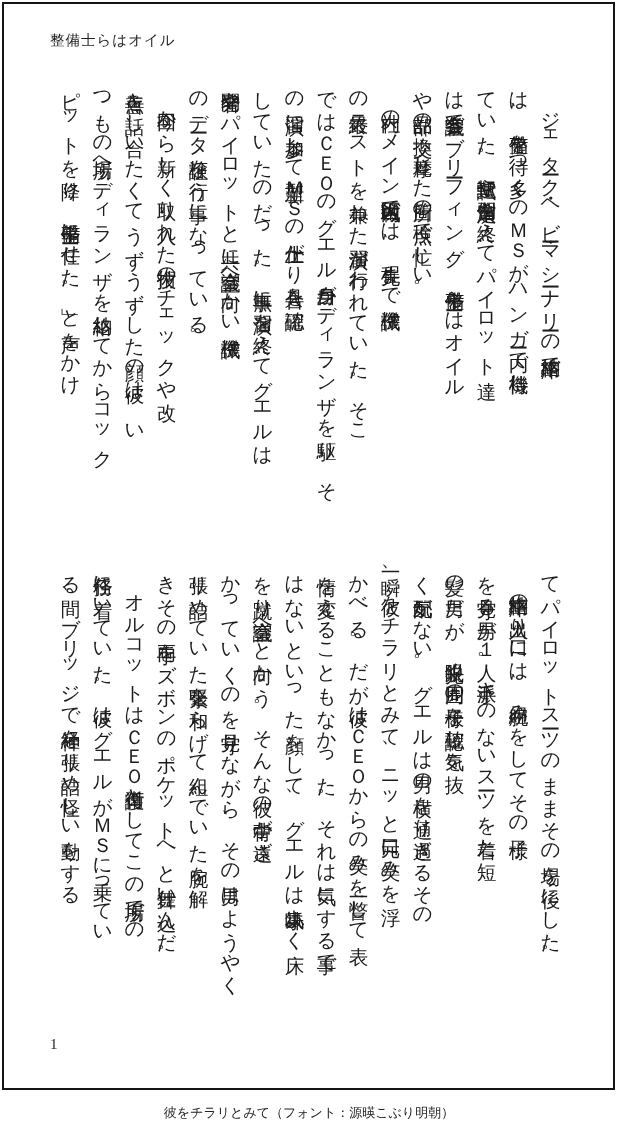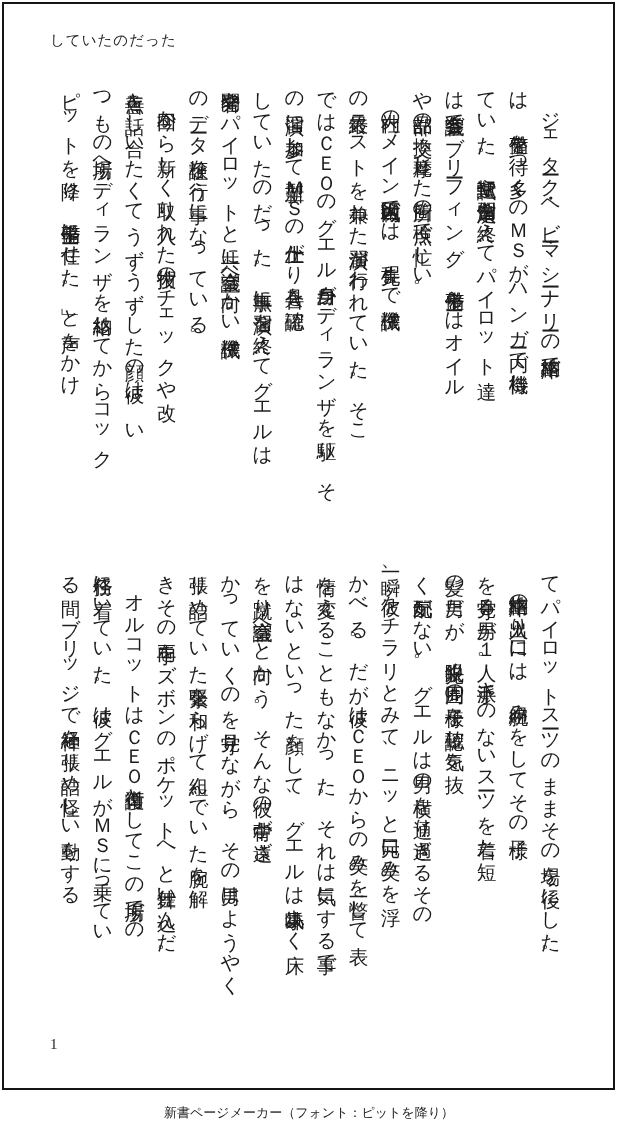--- a/index.html
+++ b/index.html
@@ -66,21 +66,21 @@
     color: #222222;
     white-space: pre;
   }
 </style>
 </head>
 <body>
 
 <div class="canvas">
   <div class="frame"></div>
 
-  <div class="header">していたのだった</div>
+  <div class="header">整備士らはオイル</div>
 
   <div class="band band1">　ジェターク・ヘビー・マシーナリーの格納庫で
 は、整備を待つ多くのＭＳがハンガー内で待機し
 ていた。試運転や定例演習を終えてパイロット達
 は各会議室でブリーフィング、整備士らはオイル
 や部品の交換、摩耗した箇所の点検で忙しい。
 　社内のメイン戦術区域内では、先程まで試作機
 の最終テストを兼ねた演習が行われていた。そこ
 ではＣＥＯのグエル自身がディランザを駆り、そ
 の演習に参加して新型ＭＳの仕上がり具合を確認
@@ -104,14 +104,14 @@
 を蹴り会議室へと向かう。そんな彼の背中が遠ざ
 かっていくのを見守りながら、その男はようやく
 張り詰めていた緊張を和らげて組んでいた腕を解
 きその両手をズボンのポケットへと仕舞い込んだ。
 　オルコットはＣＥＯ付護衛としてこの場所での
 任務に着いていた。彼はグエルがＭＳに乗ってい
 る間、ブリッジで神経を張り詰め怪しい動をする</div>
 
   <div class="pagenum">1</div>
 
-  <div class="footer">新書ページメーカー（フォント：ピットを降り）</div>
+  <div class="footer">彼をチラリとみて（フォント：源暎こぶり明朝）</div>
 </div>
 
 </body></html>

